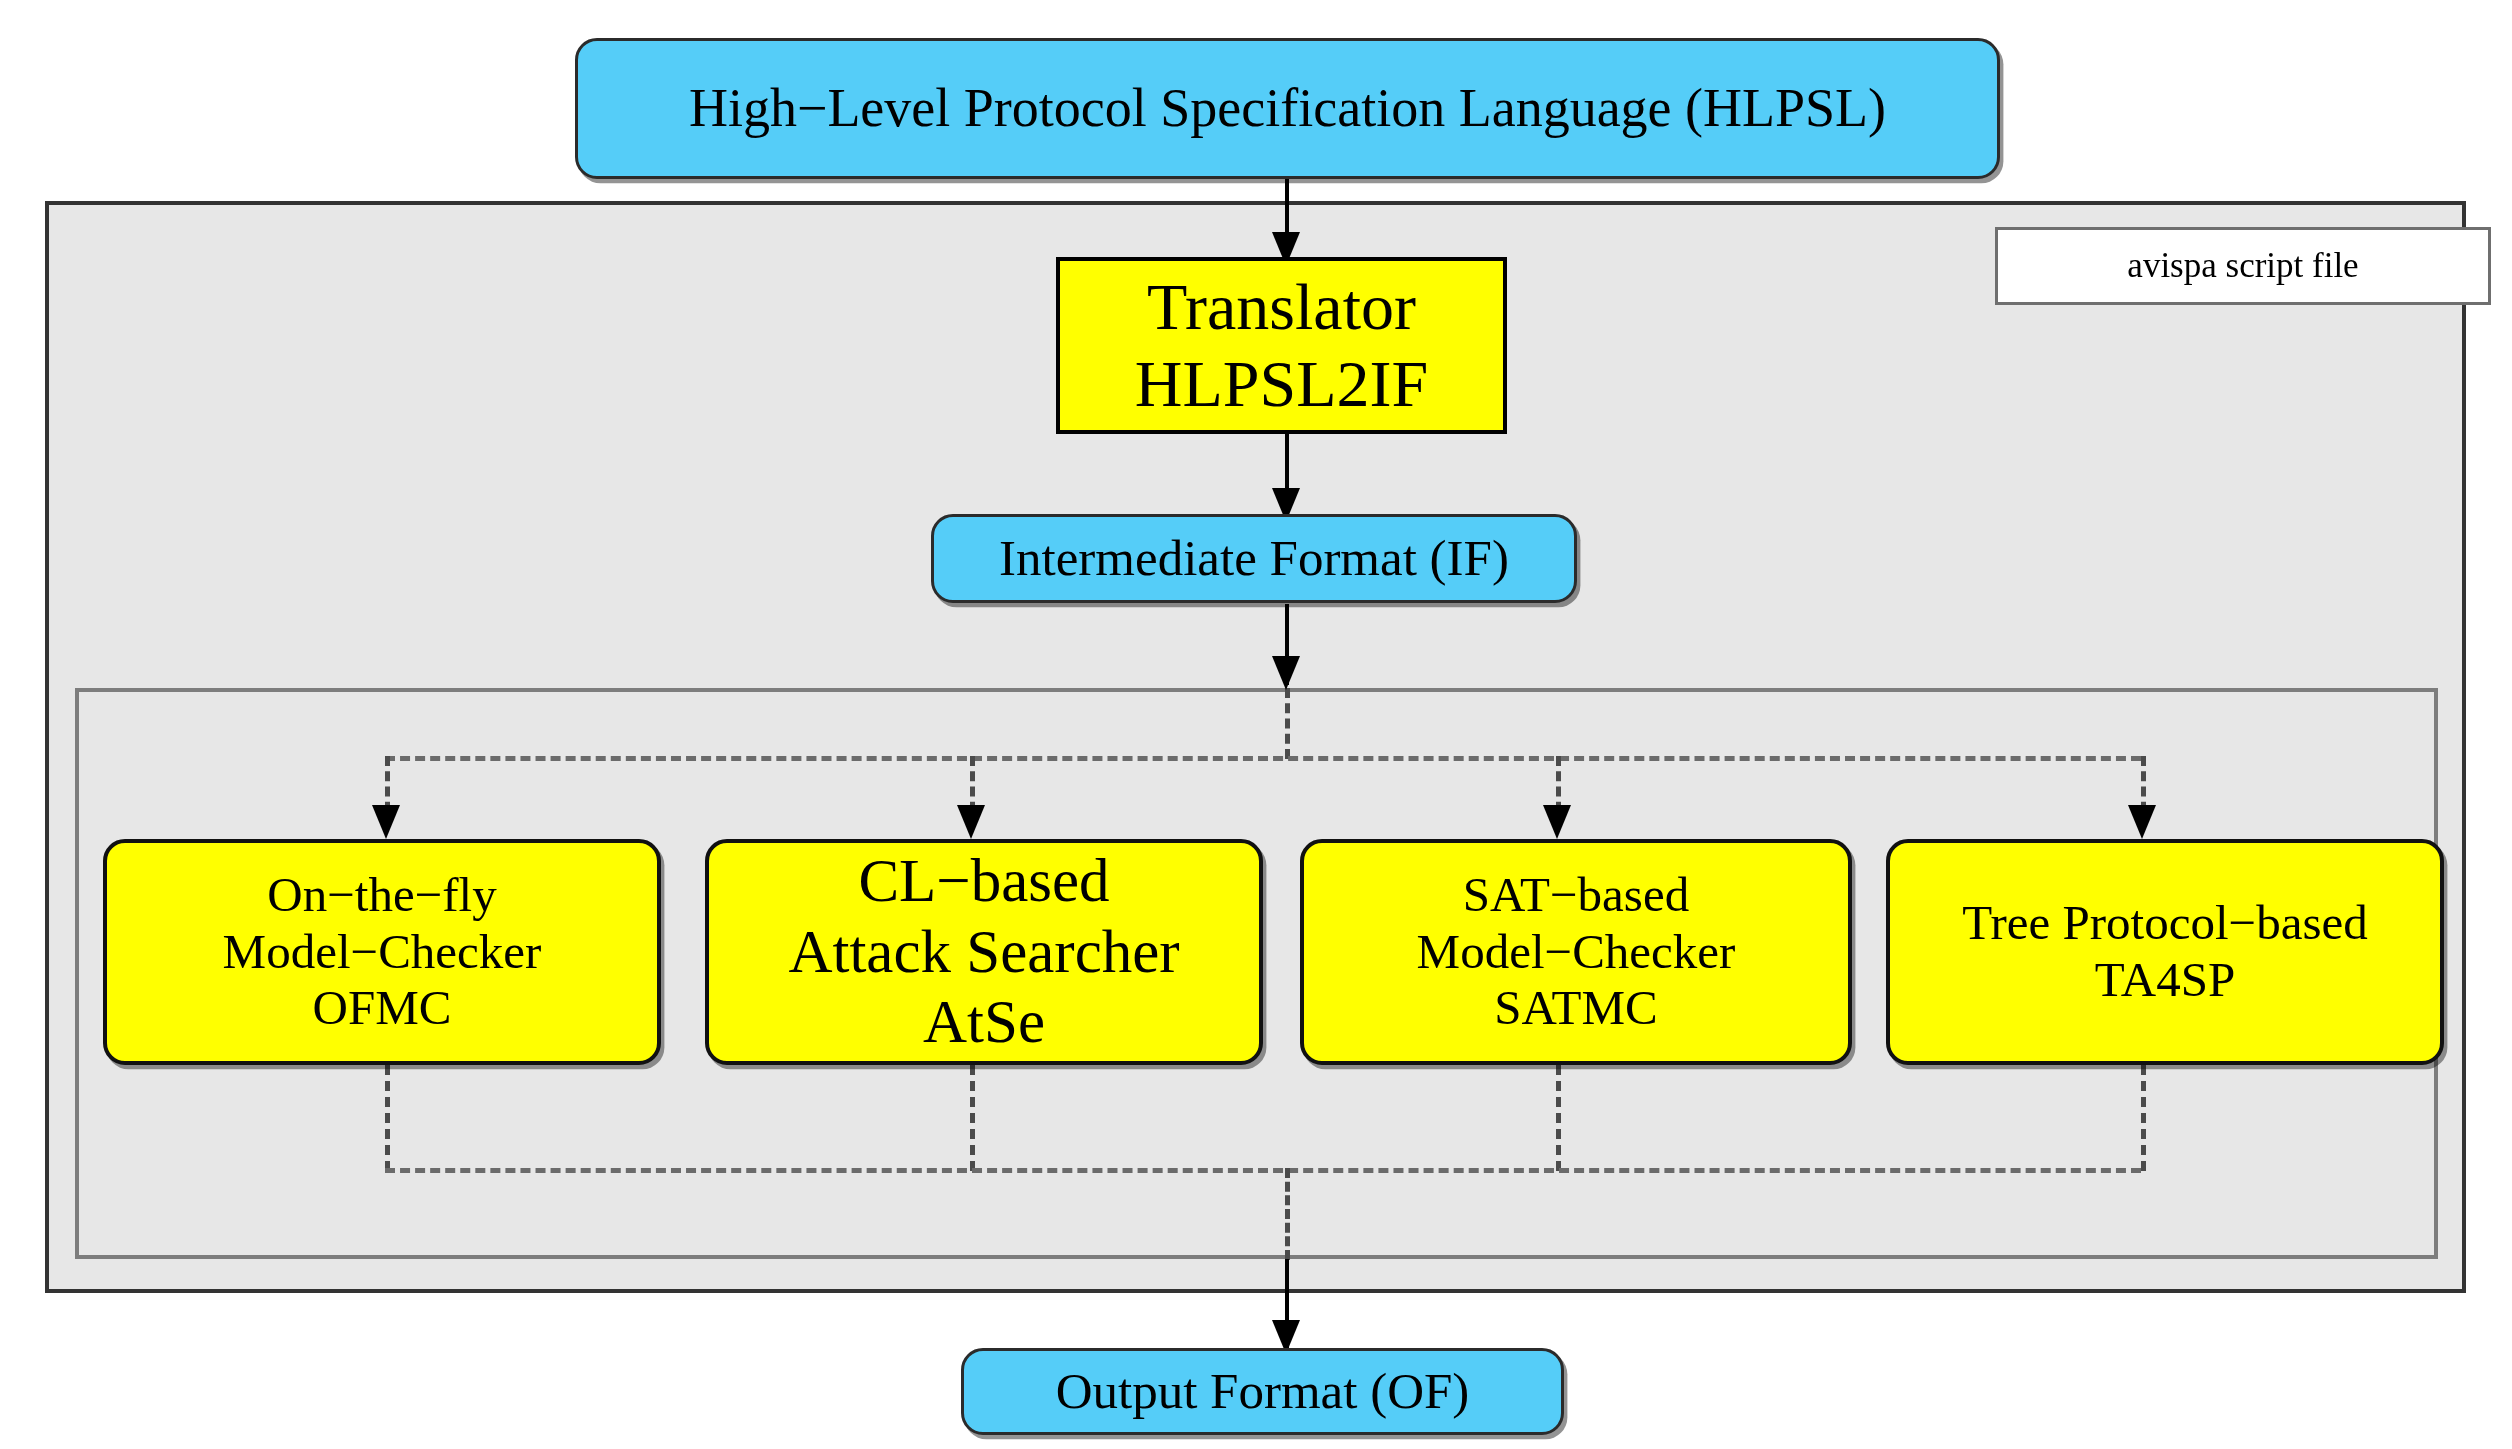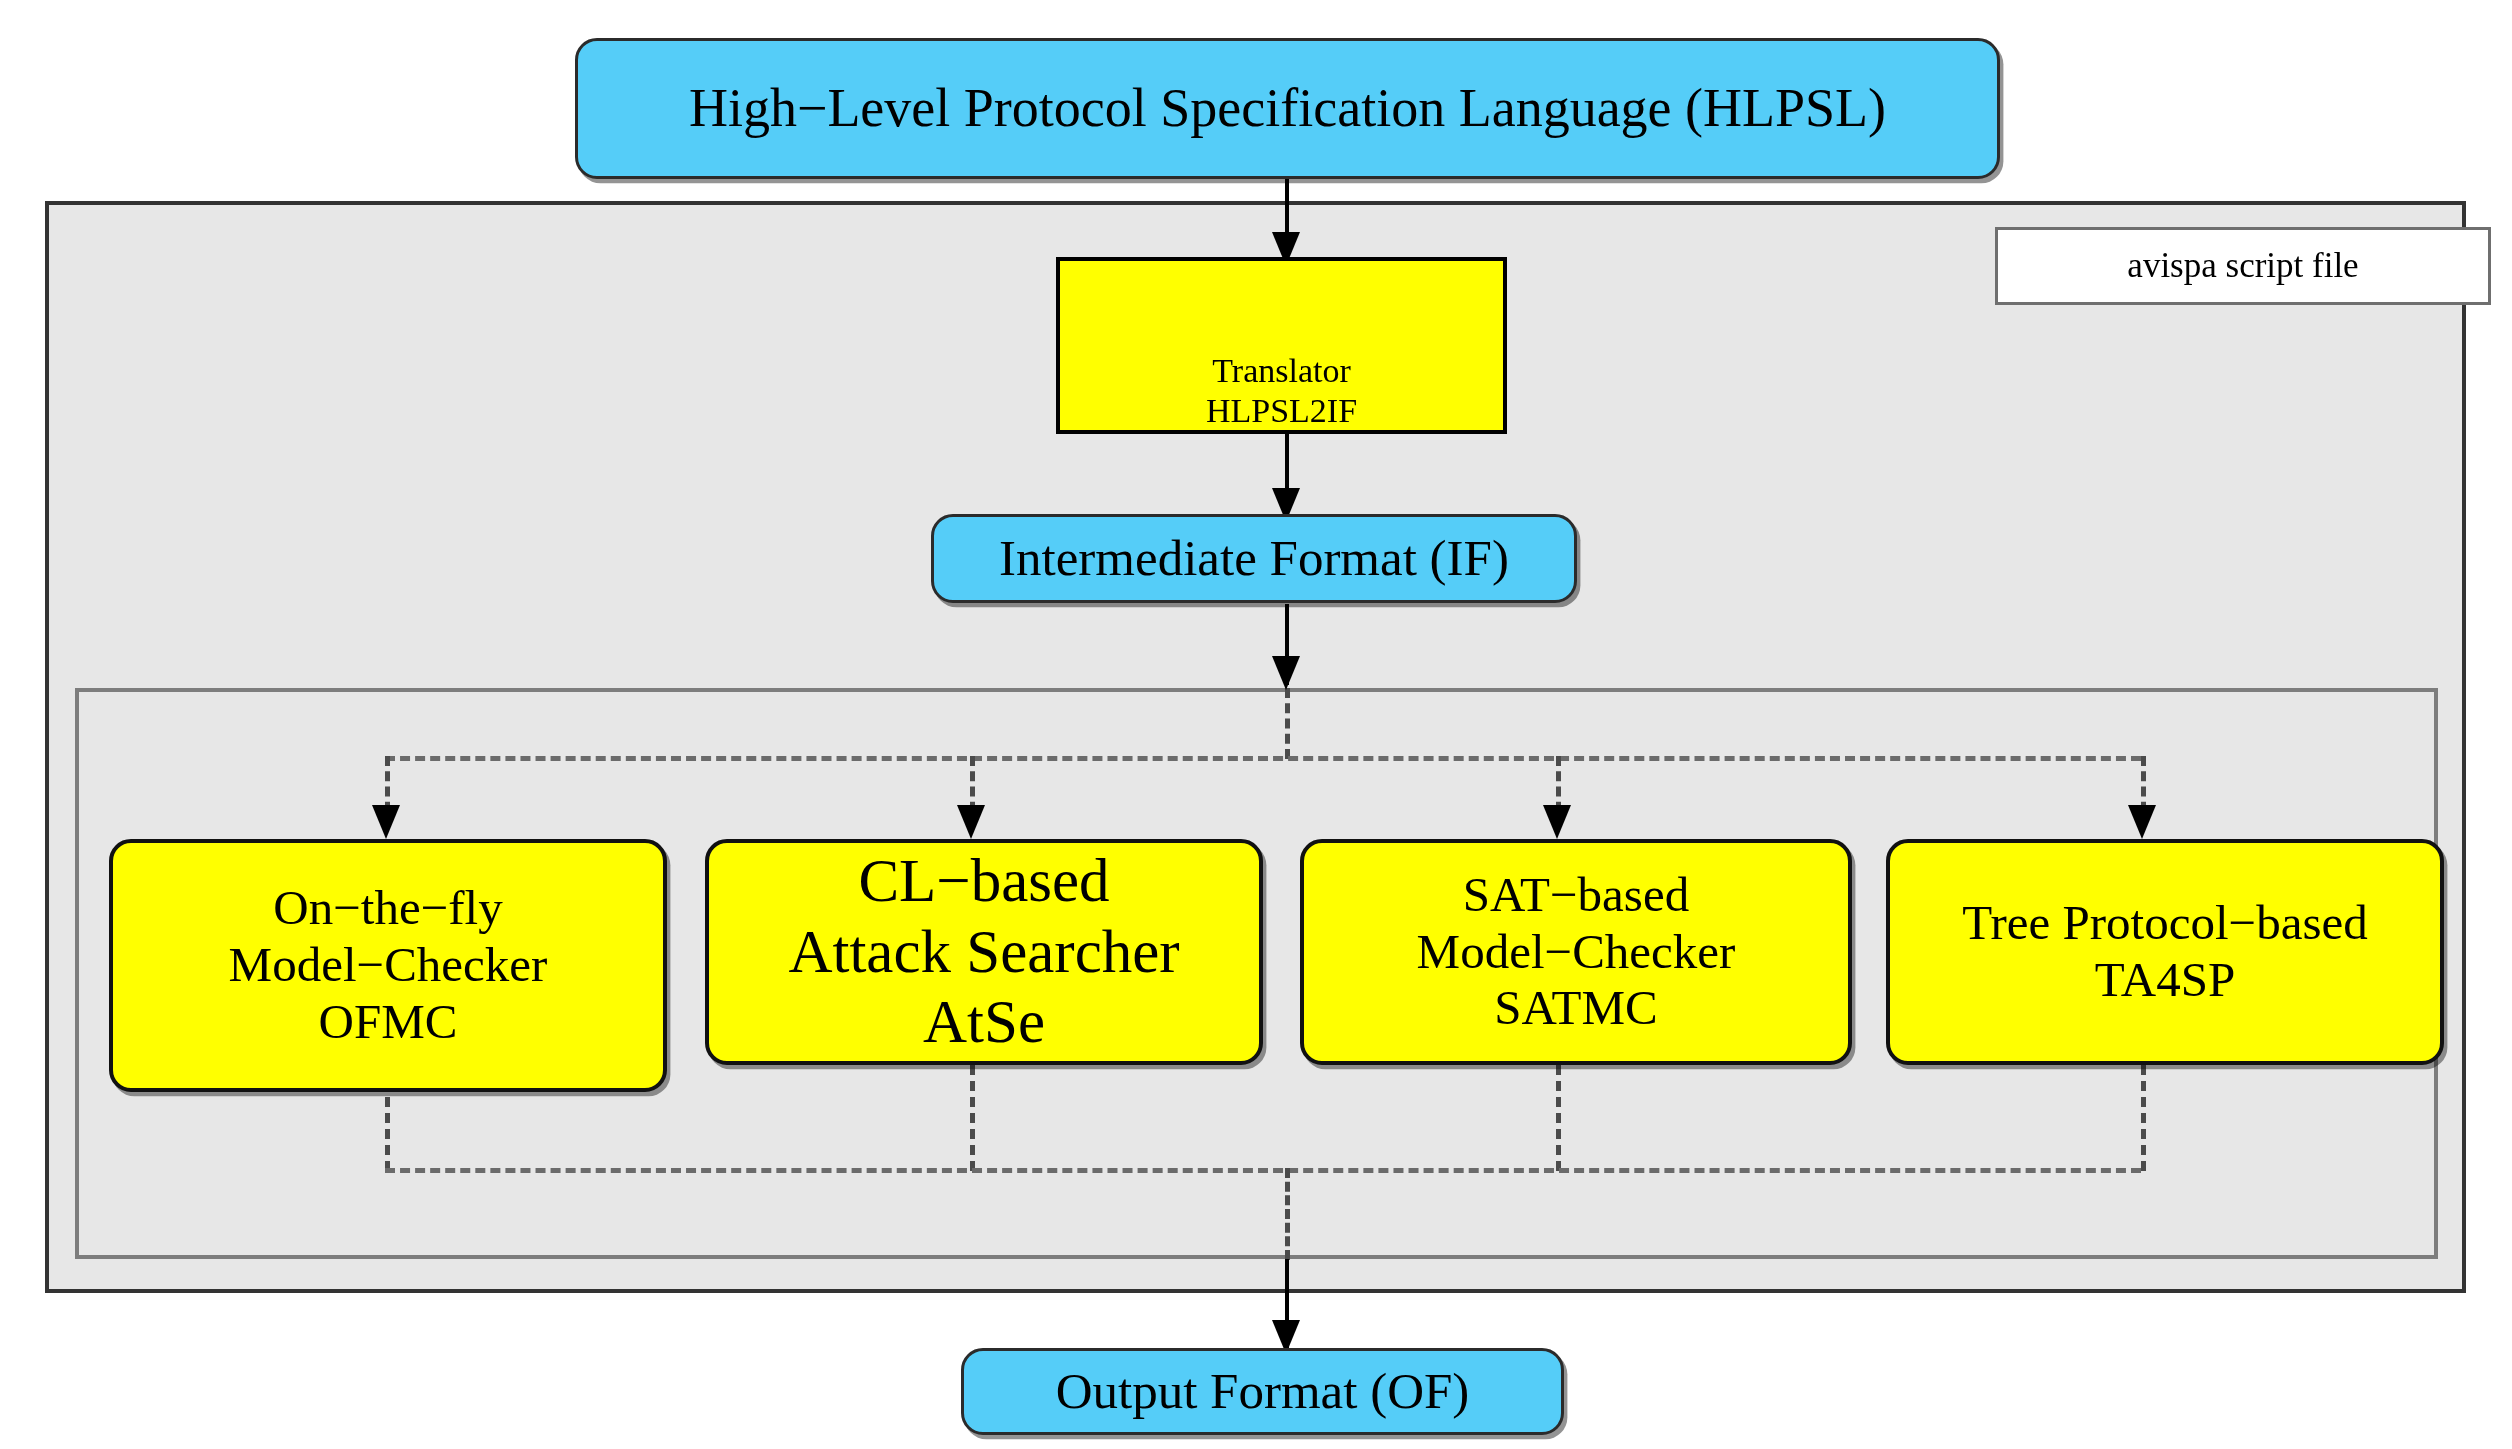--- a/index.html
+++ b/index.html
@@ -121,21 +121,21 @@
 
   <div class="vline-solid" style="left:1285px; top:179px; height:78px;"></div>
   <div class="arrowhead" style="left:1272px; top:232px;"></div>
 
   <div class="panel-outer" style="left:45px; top:201px; width:2421px; height:1092px;"></div>
 
   <div class="panel-label" style="left:1995px; top:227px; width:496px; height:78px; font-size:35px;">
     <span>avispa script file</span>
   </div>
 
-  <div class="node yellow-sharp" style="left:1056px; top:257px; width:451px; height:177px; font-size:34px;justify-content:flex-end;">
+  <div class="node yellow-sharp" style="left:1056px; top:257px; width:451px; height:177px; font-size:66px;">
     <span class="ln">Translator</span>
     <span class="ln">HLPSL2IF</span>
   </div>
 
   <div class="vline-solid" style="left:1285px; top:434px; height:81px;"></div>
   <div class="arrowhead" style="left:1272px; top:488px;"></div>
 
   <div class="node blue" style="left:931px; top:514px; width:646px; height:89px; font-size:51px;">
     <span class="ln">Intermediate Format (IF)</span>
   </div>
@@ -154,21 +154,21 @@
 
   <div class="vline-dash" style="left:970px; top:756px; height:71px;"></div>
   <div class="arrowhead" style="left:957px; top:805px;"></div>
 
   <div class="vline-dash" style="left:1556px; top:756px; height:71px;"></div>
   <div class="arrowhead" style="left:1543px; top:805px;"></div>
 
   <div class="vline-dash" style="left:2141px; top:756px; height:71px;"></div>
   <div class="arrowhead" style="left:2128px; top:805px;"></div>
 
-  <div class="node yellow-round" style="left:109px; top:839px; width:558px; height:253px; font-size:49px;text-align:right;">
+  <div class="node yellow-round" style="left:103px; top:839px; width:558px; height:226px; font-size:49px;text-align:right;">
     <span class="ln">On−the−fly</span>
     <span class="ln">Model−Checker</span>
     <span class="ln">OFMC</span>
   </div>
 
   <div class="node yellow-round" style="left:705px; top:839px; width:558px; height:226px; font-size:61px;">
     <span class="ln">CL−based</span>
     <span class="ln">Attack Searcher</span>
     <span class="ln">AtSe</span>
   </div>

